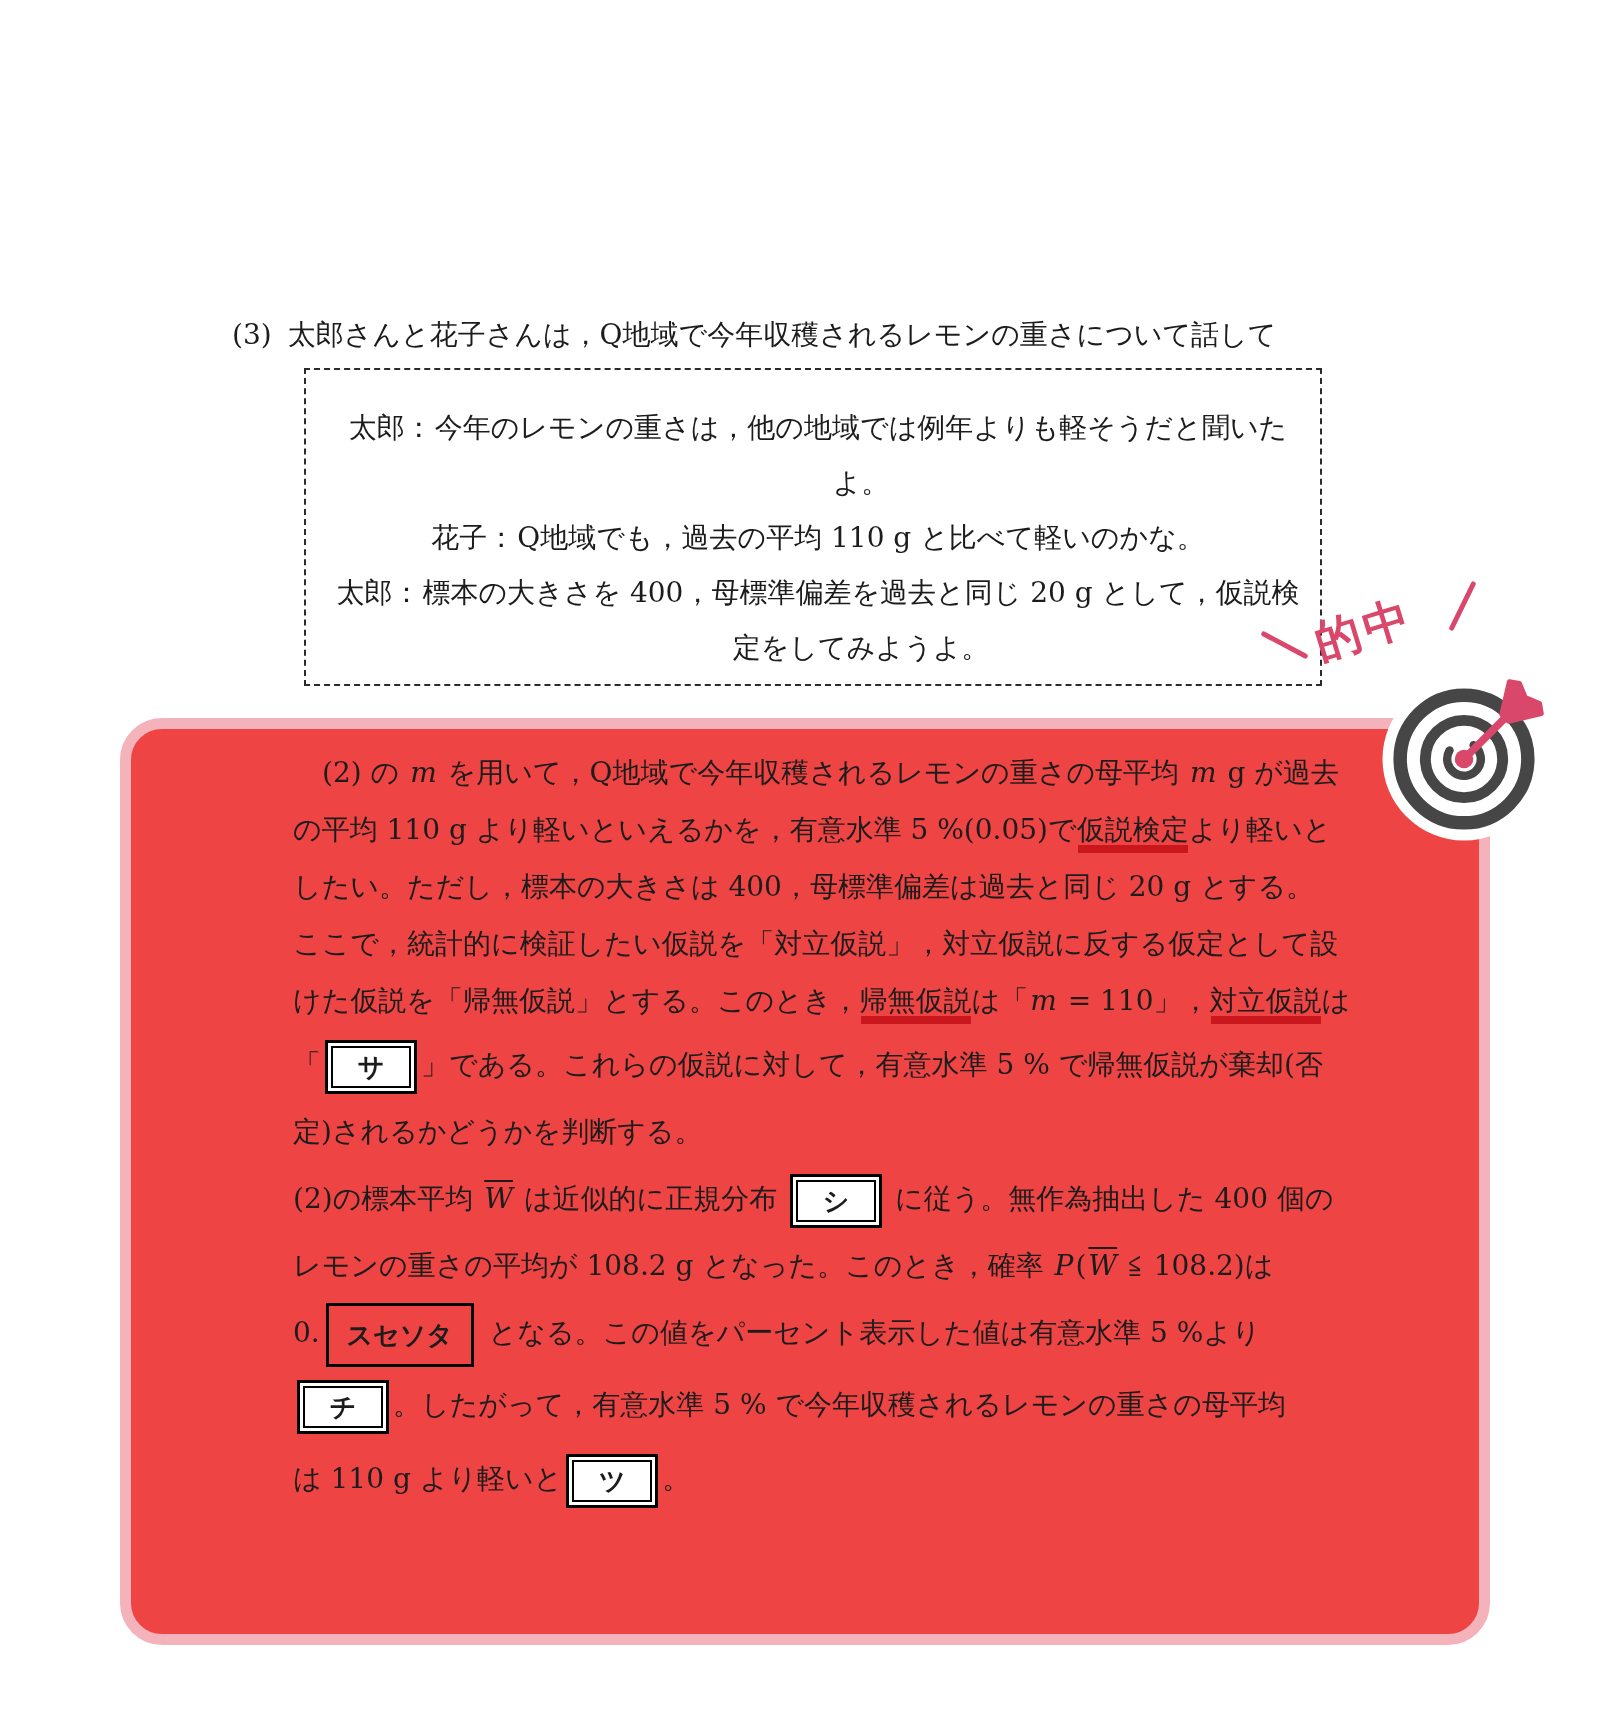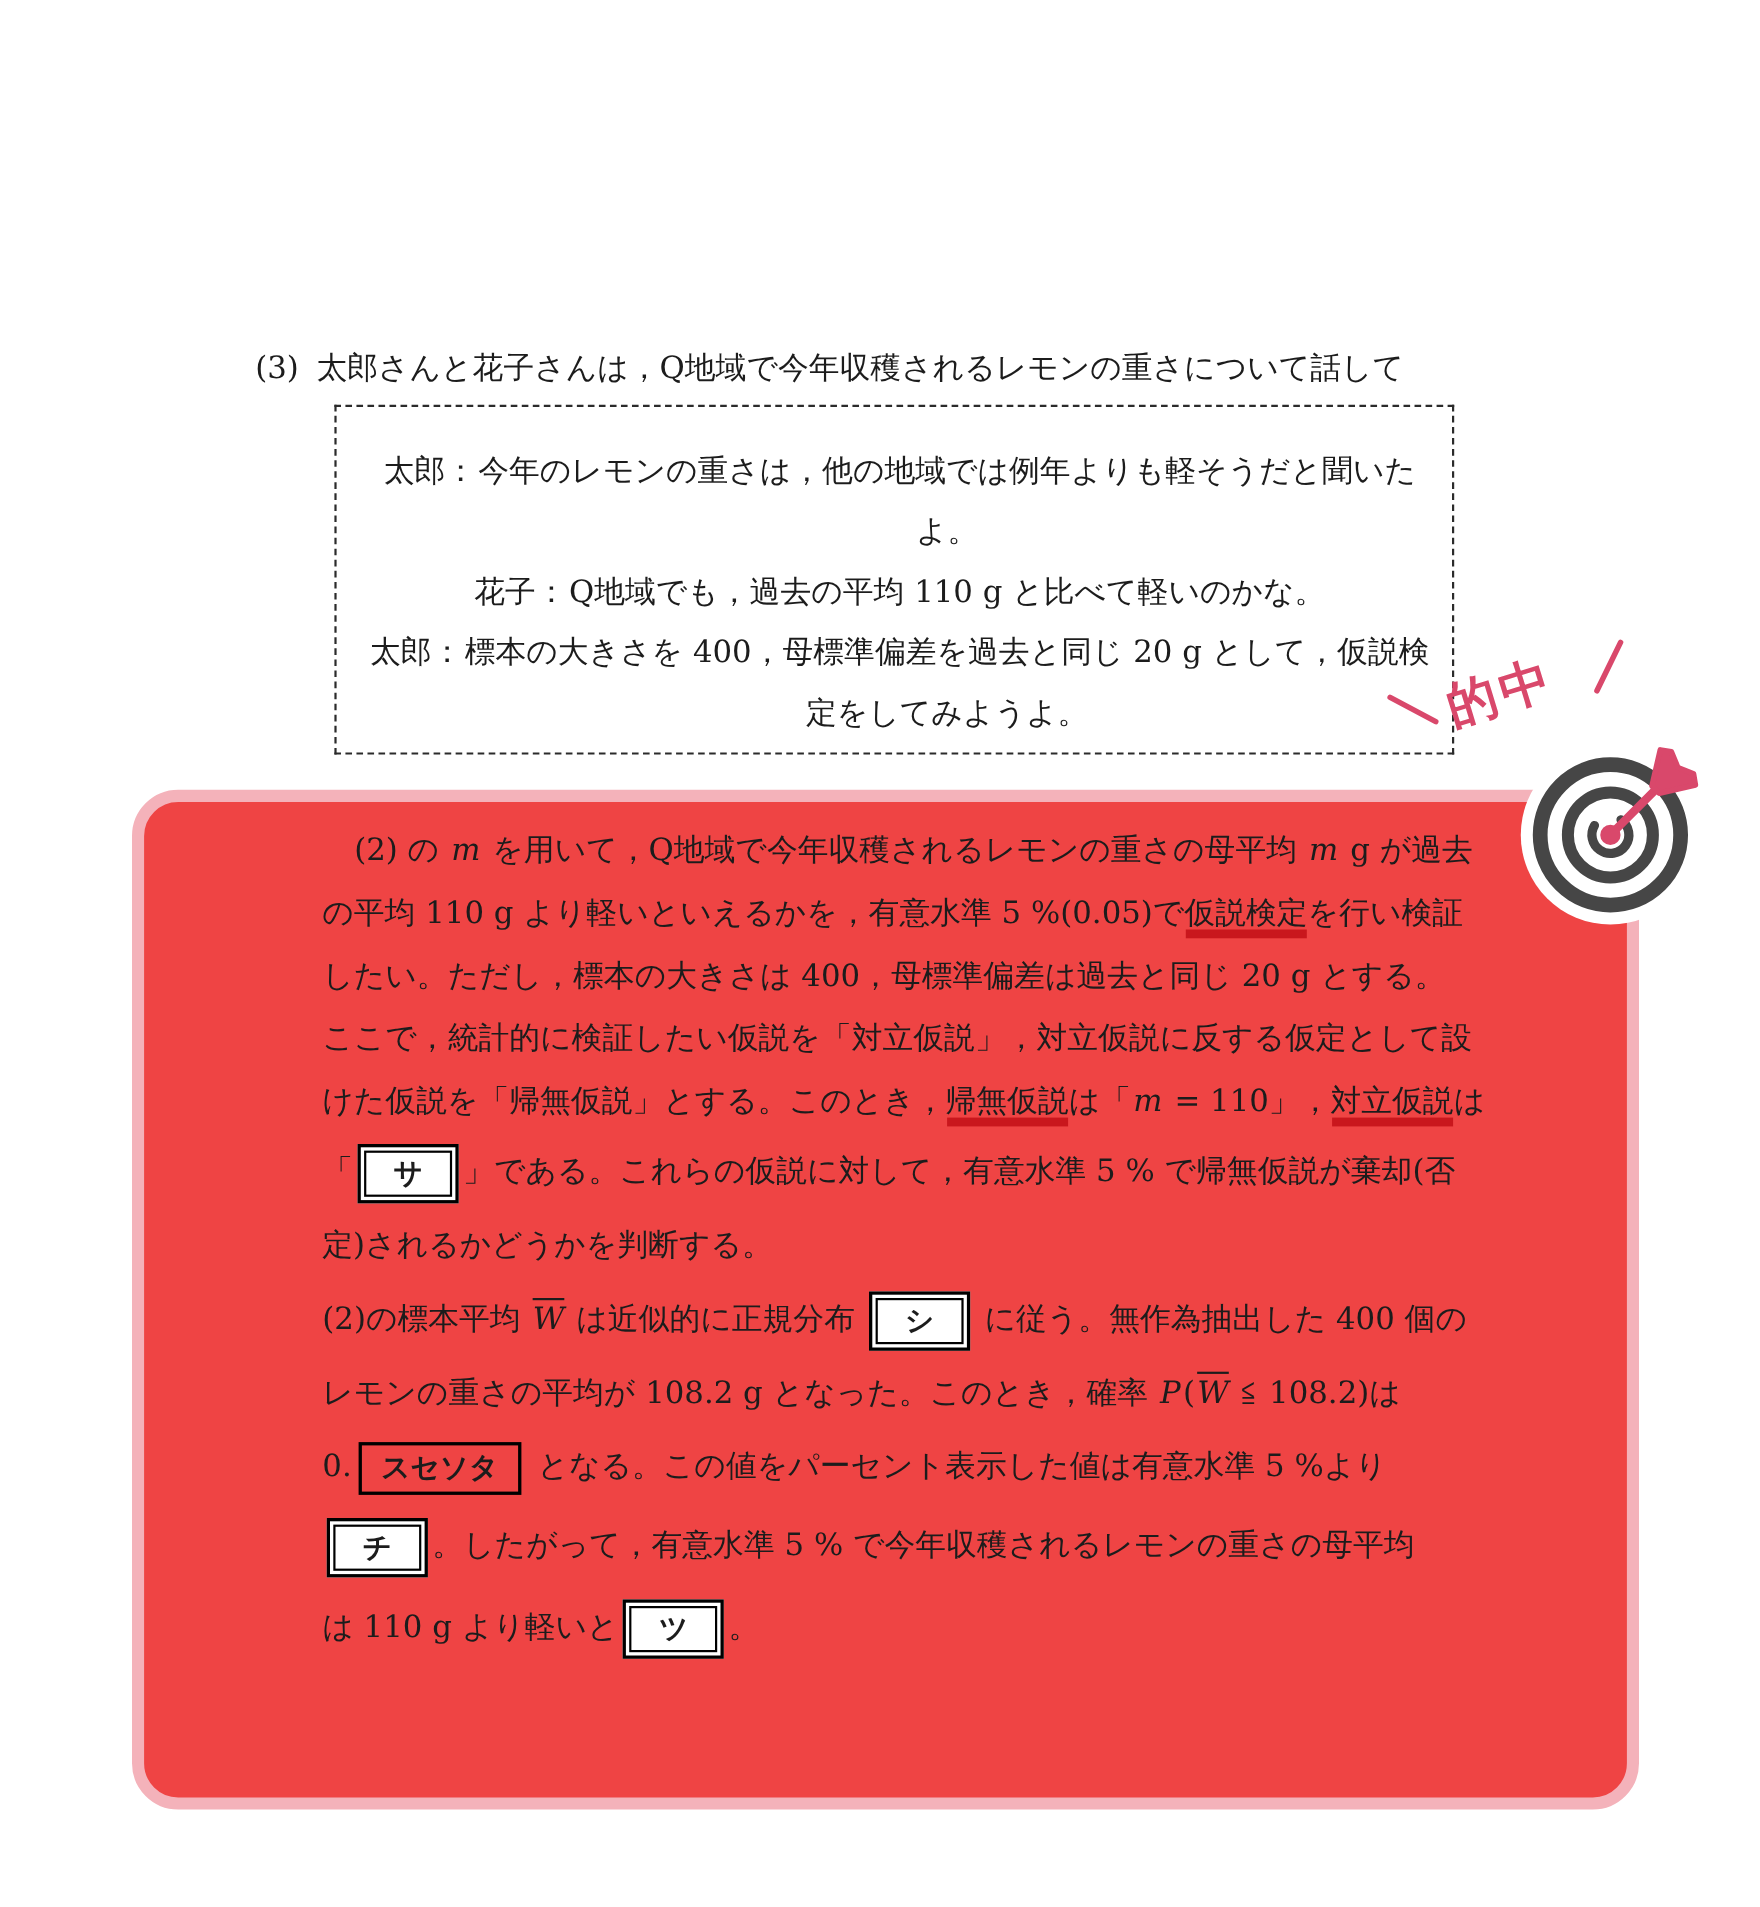--- a/index.html
+++ b/index.html
@@ -32,21 +32,21 @@
   
   .mi{font-style:italic;padding:0 2px;}
   .wb{text-decoration:overline;text-decoration-thickness:2px;}
 
   
   .bx2{display:inline-flex;vertical-align:middle;border:3px solid #000;padding:3px;background:#fff;margin:0 4px;}
   .bx2 .bx2i{display:flex;align-items:center;justify-content:center;border:2px solid #000;
              min-width:76px;height:38px;font-family:"DejaVu Sans","Liberation Sans",sans-serif;
              font-weight:bold;font-size:26px;line-height:1;}
   .bx1{display:inline-flex;vertical-align:middle;align-items:center;justify-content:center;
-       border:3px solid #000;min-width:148px;height:48px;box-sizing:border-box;margin:0 6px;
+       border:3px solid #000;min-width:148px;height:64px;box-sizing:border-box;margin:0 6px;
        font-family:"DejaVu Sans","Liberation Sans",sans-serif;font-weight:bold;font-size:26px;line-height:1;text-align:center;}
 
   
   .badge{position:absolute;left:1268px;top:575px;width:330px;height:290px;z-index:3;}
   .badge .hitword{position:absolute;left:46px;top:24px;transform:rotate(-17deg);
                   font-family:"DejaVu Sans","Liberation Sans",sans-serif;font-weight:bold;
                   font-size:46px;color:#d9486b;letter-spacing:4px;white-space:pre;}
   .slash{position:absolute;width:5px;border-radius:3px;background:#d9486b;}
   .slash.sl{left:14px;top:44px;height:52px;transform:rotate(-62deg);}
   .slash.sr{left:192px;top:4px;height:54px;transform:rotate(26deg);}
@@ -64,21 +64,21 @@
   <div class="dlg" id="dlg">
       <div class="drow"><span class="spk">太郎：</span><span>今年のレモンの重さは，他の地域では例年よりも軽そうだと聞いた</span></div>
       <div class="drow cont"><span>よ。</span></div>
       <div class="drow"><span class="spk">花子：</span><span>Q地域でも，過去の平均 110 g と比べて軽いのかな。</span></div>
       <div class="drow"><span class="spk">太郎：</span><span>標本の大きさを 400，母標準偏差を過去と同じ 20 g として，仮説検</span></div>
       <div class="drow cont"><span>定をしてみようよ。</span></div>
     </div>
 
   <div class="hl" id="hl">
       <div class="pl indent" style="height: 57px; line-height: 57px;"><span>(2) の </span><span class="mi">m</span><span> を用いて，Q地域で今年収穫されるレモンの重さの母平均 </span><span class="mi">m</span><span> g が過去</span></div>
-      <div class="pl" style="height: 57px; line-height: 57px;"><span>の平均 110 g より軽いといえるかを，有意水準 5 %(0.05)で</span><span class="ru">仮説検定</span><span>を行い検証</span></div>
+      <div class="pl" style="height: 57px; line-height: 57px;"><span>の平均 110 g より軽いといえるかを，有意水準 5 %(0.05)で</span><span class="ru">仮説検定</span><span>より軽いと</span></div>
       <div class="pl" style="height: 57px; line-height: 57px;"><span>したい。ただし，標本の大きさは 400，母標準偏差は過去と同じ 20 g とする。</span></div>
       <div class="pl" style="height: 57px; line-height: 57px;"><span>ここで，統計的に検証したい仮説を「対立仮説」，対立仮説に反する仮定として設</span></div>
       <div class="pl" style="height: 57px; line-height: 57px;"><span>けた仮説を「帰無仮説」とする。このとき，</span><span class="ru">帰無仮説</span><span>は「</span><span class="mi">m</span><span> = 110」，</span><span class="ru">対立仮説</span><span>は</span></div>
       <div class="pl" style="height: 72px; line-height: 72px;"><span>「</span><span class="bx2"><span class="bx2i">サ</span></span><span>」である。これらの仮説に対して，有意水準 5 % で帰無仮説が棄却(否</span></div>
       <div class="pl" style="height: 62px; line-height: 62px;"><span>定)されるかどうかを判断する。</span></div>
       <div class="pl" style="height: 72px; line-height: 72px;"><span>(2)の標本平均 </span><span class="mi wb">W</span><span> は近似的に正規分布 </span><span class="bx2"><span class="bx2i">シ</span></span><span> に従う。無作為抽出した 400 個の</span></div>
       <div class="pl" style="height: 62px; line-height: 62px;"><span>レモンの重さの平均が 108.2 g となった。このとき，確率 </span><span class="mi">P</span><span>(</span><span class="mi wb">W</span><span> ≦ 108.2)は</span></div>
       <div class="pl" style="height: 72px; line-height: 72px;"><span>0.</span><span class="bx1">スセソタ</span><span> となる。この値をパーセント表示した値は有意水準 5 %より</span></div>
       <div class="pl" style="height: 72px; line-height: 72px;"><span class="bx2"><span class="bx2i">チ</span></span><span>。したがって，有意水準 5 % で今年収穫されるレモンの重さの母平均</span></div>
       <div class="pl" style="height: 76px; line-height: 76px;"><span>は 110 g より軽いと</span><span class="bx2"><span class="bx2i">ツ</span></span><span>。</span></div>

